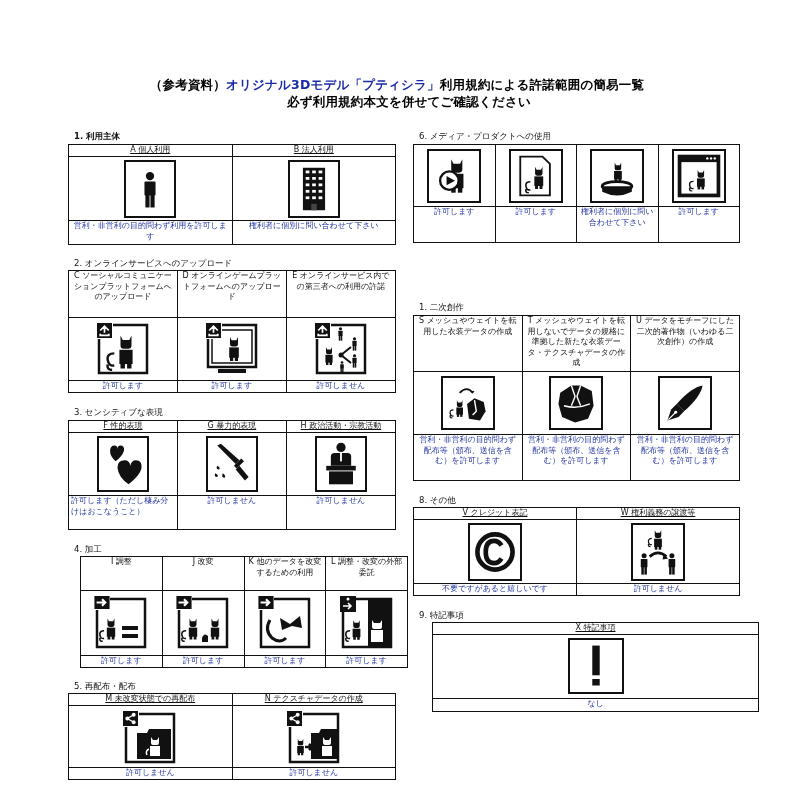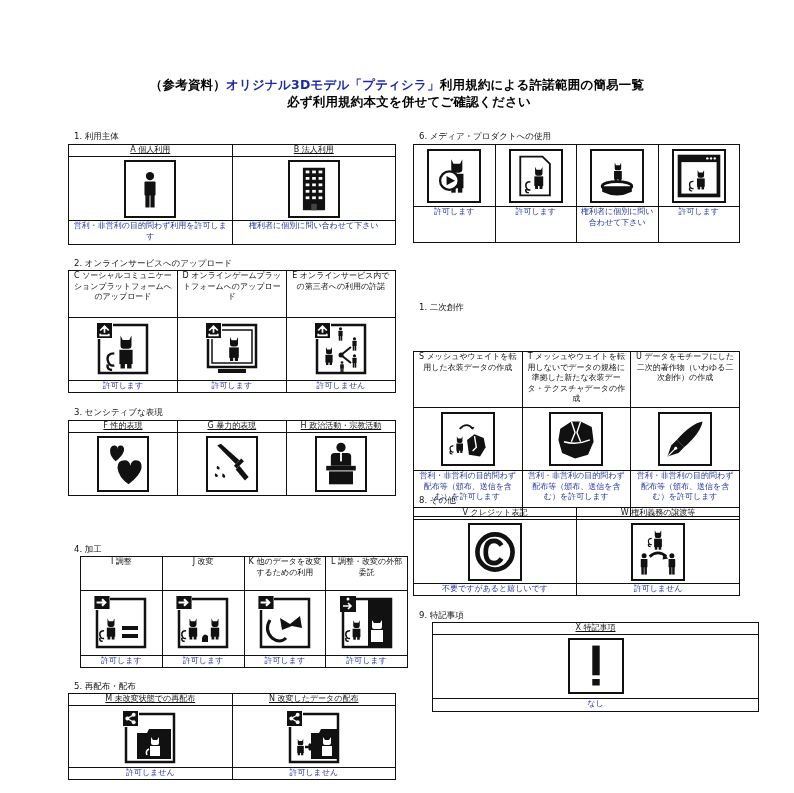--- a/index.html
+++ b/index.html
@@ -54,21 +54,21 @@
     <symbol id="share" viewBox="0 0 14 14">
       <rect width="14" height="14" fill="#111"></rect>
       <circle cx="4" cy="7" r="1.8" fill="#fff"></circle>
         <circle cx="10" cy="3.5" r="1.8" fill="#fff"></circle>
         <circle cx="10" cy="10.5" r="1.8" fill="#fff"></circle>
       <path d="M4 7 L10 3.5 M4 7 L10 10.5" stroke="#fff" stroke-width="1.3"></path>
     </symbol>
   </defs>
 </svg>
 
-<div class="sec-label" style="left:74px; top:131px;">1. 利用主体</div>
+<div class="sec-label" style="left:74px; top:131px;font-weight:bold;">1. 利用主体</div>
 <table class="grid" style="left:68px; top:144px; width:328px;">
   <colgroup>
       <col style="width:50%">
       <col style="width:50%">
     </colgroup>
   <tbody>
       <tr style="height:12px;">
     <td class="hdr"><span>A 個人利用</span></td>
     <td class="hdr"><span>B 法人利用</span></td>
   </tr>
@@ -212,20 +212,25 @@
       <svg viewBox="0 0 52 56">
               <circle cx="26" cy="10" r="5" fill="#111"></circle>
               <path d="M15 30 L15 20 Q15 16 19 16 L33 16 Q37 16 37 20 L37 30 Z" fill="#111"></path>
               <path d="M25 16 L27 16 L27 24 L26 26 L25 24 Z" fill="#fff"></path>
               <rect x="10" y="30" width="32" height="5" fill="#111"></rect>
               <rect x="13" y="36" width="26" height="14" fill="#111"></rect>
             </svg>
           </div>
         </td>
   </tr>
+  <tr style="height:34px;">
+    <td class="res" style="text-align:left;">許可します（ただし棲み分けはおこなうこと）</td>
+    <td class="res">許可しません</td>
+    <td class="res">許可しません</td>
+  </tr>
 </tbody>
   </table>
 
 <div class="sec-label" style="left:74px; top:544px;">4. 加工</div>
 <table class="grid" style="left:80px; top:556px; width:328px;">
   <colgroup>
       <col style="width:25%">
       <col style="width:25%">
       <col style="width:25%">
       <col style="width:25%">
@@ -301,21 +306,21 @@
 
 <div class="sec-label" style="left:74px; top:681px;">5. 再配布・配布</div>
 <table class="grid" style="left:68px; top:693px; width:328px;">
   <colgroup>
       <col style="width:50%">
       <col style="width:50%">
     </colgroup>
   <tbody>
       <tr style="height:12px;">
     <td class="hdr"><span>M 未改変状態での再配布</span></td>
-    <td class="hdr"><span>N 改変したデータの配布</span></td>
+    <td class="hdr"><span>N テクスチャデータの作成</span></td>
   </tr>
   <tr style="height:62px;">
     <td class="icon">
           <div class="icobox" style="width:58px;height:56px;border:none;">
       <svg viewBox="0 0 58 56">
               <rect x="5" y="5" width="48" height="48" fill="none" stroke="#111" stroke-width="2.5"></rect>
               <rect x="2" y="2" width="16" height="16" fill="#fff"></rect>
               <use href="#share" x="2" y="2" width="15" height="15"></use>
               <path d="M16 24 L26 24 L28 20 L50 20 L50 50 L16 50 Z" fill="#111"></path>
               <path d="M30 28 L32 31 L36 31 L38 28 L38 34 Q38 36 36 36 L32 36 Q30 36 30 34 Z M29 37 L39 37 L39 47 L29 47 Z" fill="#fff"></path>
@@ -398,21 +403,21 @@
   <tr style="height:36px;">
     <td class="res">許可します</td>
     <td class="res">許可します</td>
     <td class="res">権利者に個別に問い合わせて下さい</td>
     <td class="res">許可します</td>
   </tr>
 </tbody>
   </table>
 
 <div class="sec-label" style="left:419px; top:302px;">1. 二次創作</div>
-<table class="grid" style="left:413px; top:315px; width:327px;margin-top:36px;">
+<table class="grid" style="left:413px; top:315px; width:327px;">
   <colgroup>
       <col style="width:33.3%">
       <col style="width:33.3%">
       <col style="width:33.4%">
     </colgroup>
   <tbody>
       <tr style="height:56px;">
     <td class="hdr">S メッシュやウェイトを転用した衣装データの作成</td>
     <td class="hdr">T メッシュやウェイトを転用しないでデータの規格に準拠した新たな衣装データ・テクスチャデータの作成</td>
     <td class="hdr">U データをモチーフにした二次的著作物（いわゆる二次創作）の作成</td>

